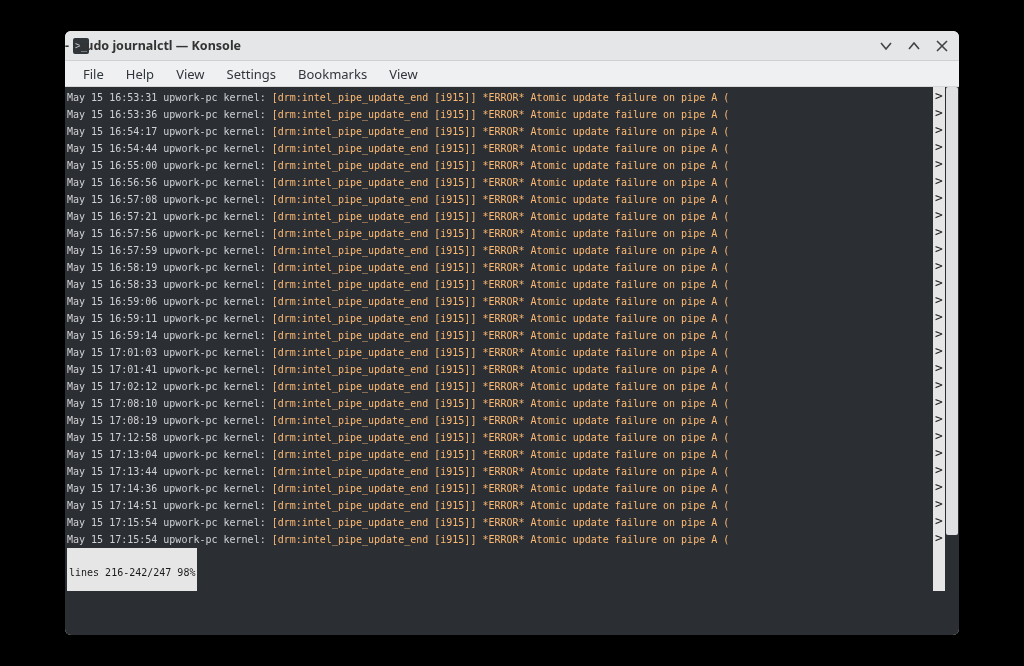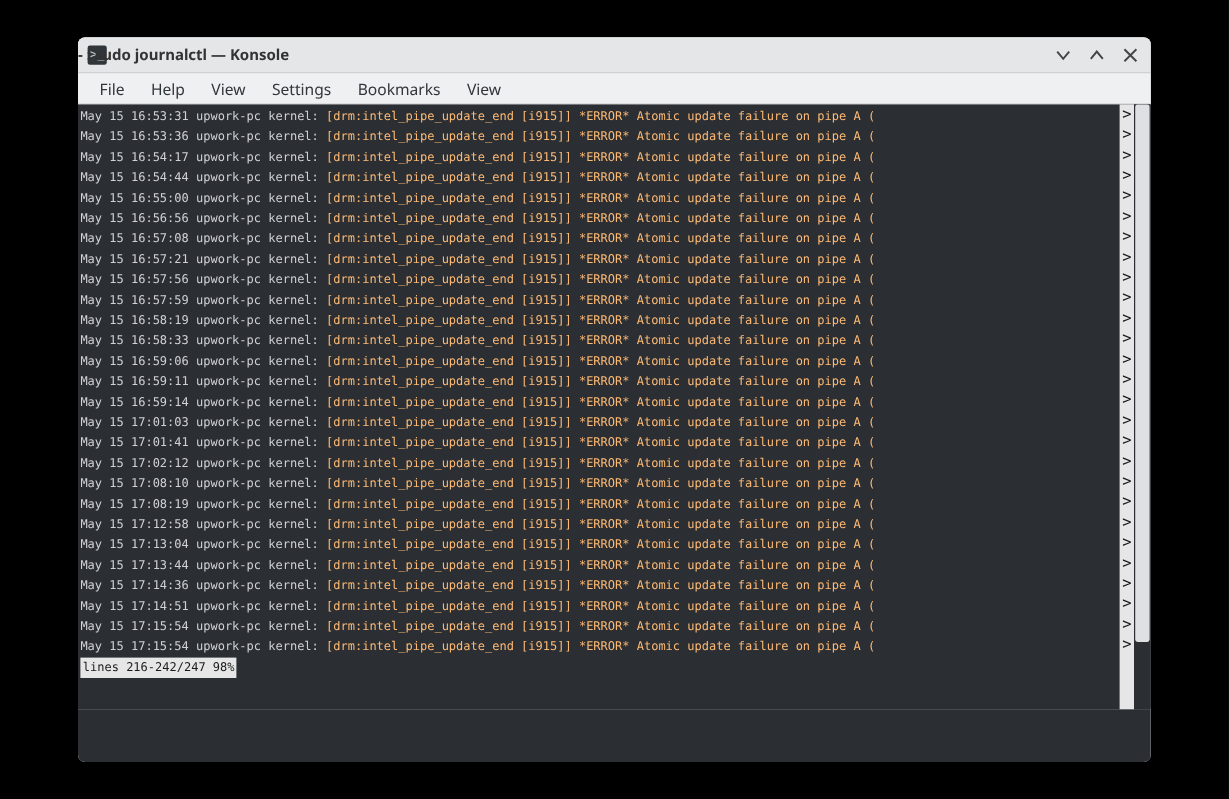--- a/index.html
+++ b/index.html
@@ -89,21 +89,21 @@
     white-space: pre;
     overflow:hidden;
   }
   .log-line{ display:flex; }
   .log-ts { color:#cfd1d4; }
   .log-err { color:#fdba74; }
   .pager-status{
     display:inline-block;
     background:#e6e6e6;
     color:#1a1a1a;
-    padding:0 2px;
+    padding:16px 2px;
   }
   .scrollbar{
     width:14px;
     background:#2b2e33;
     position:relative;
   }
   .scroll-thumb{
     position:absolute;
     right:1px;left:1px;
     top:0;

